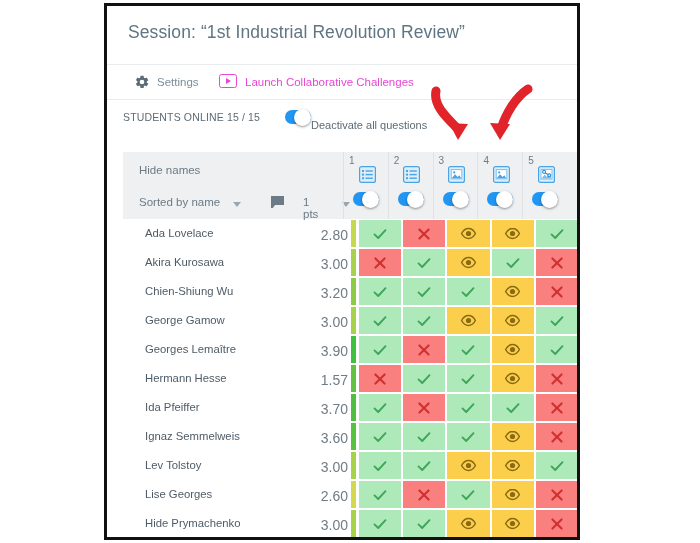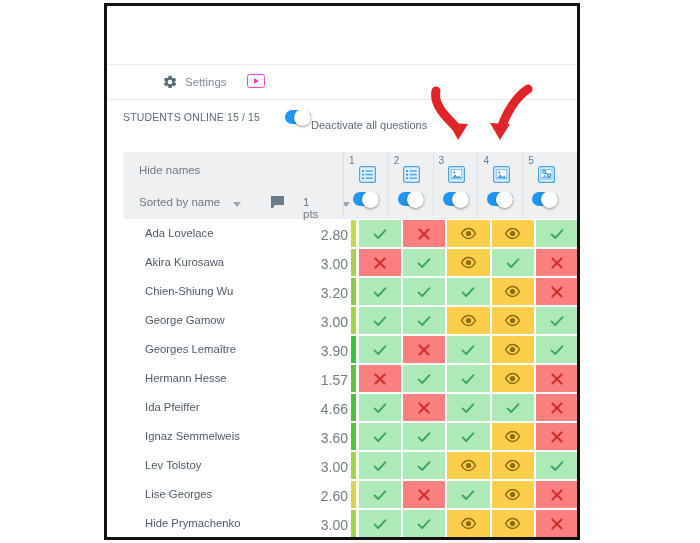--- a/index.html
+++ b/index.html
@@ -20,21 +20,21 @@
   
   .title{
     position:absolute;left:21px;top:16px;width:420px;height:30px;
     font-size:17.5px;color:#5f7582;letter-spacing:.1px;white-space:nowrap;
   }
   .divider{
     position:absolute;left:0;width:470px;height:1px;background:#e9ecee;
   }
 
   
-  .actionrow{position:absolute;left:0;top:60px;width:470px;height:33px;margin-left:28px;}
+  .actionrow{position:absolute;left:0;top:60px;width:470px;height:33px;}
   .gear{position:absolute;left:27px;top:8px;width:16px;height:16px;}
   .settings-label{
     position:absolute;left:50px;top:10px;font-size:11.5px;color:#7d8e99;
   }
   .vidbox{
     position:absolute;left:112px;top:8px;width:18px;height:14px;
     border:1.6px solid #e846d6;border-radius:2.5px;box-sizing:border-box;
   }
   .vidbox:after{
     content:"";position:absolute;left:5.5px;top:3.2px;
@@ -116,30 +116,32 @@
   
   .arrows{position:absolute;left:430px;top:83px;width:130px;height:68px;pointer-events:none;}
 </style>
 </head>
 <body>
 
 <div id="stage">
 
   <div class="panel">
 
+    <div class="title">Session: “1st Industrial Revolution Review”</div>
     <div class="divider" style="top:58px;"></div>
 
     <div class="actionrow">
       <span class="gear">
         <svg width="16" height="16" viewBox="0 0 24 24">
           <path fill="#596b76" d="M19.1 12.9c0-.3.1-.6.1-.9s0-.6-.1-.9l2-1.5c.2-.1.2-.4.1-.6l-1.9-3.2c-.1-.2-.4-.3-.6-.2l-2.3.9c-.5-.4-1-.7-1.6-.9l-.3-2.4c0-.2-.2-.4-.5-.4h-3.8c-.3 0-.5.2-.5.4l-.3 2.4c-.6.2-1.1.5-1.6.9l-2.3-.9c-.2-.1-.5 0-.6.2L3 8.9c-.1.2-.1.5.1.6l2 1.5c0 .3-.1.6-.1.9s0 .6.1.9l-2 1.5c-.2.1-.2.4-.1.6l1.9 3.2c.1.2.4.3.6.2l2.3-.9c.5.4 1 .7 1.6.9l.3 2.4c0 .2.2.4.5.4h3.8c.3 0 .5-.2.5-.4l.3-2.4c.6-.2 1.1-.5 1.6-.9l2.3.9c.2.1.5 0 .6-.2l1.9-3.2c.1-.2.1-.5-.1-.6l-2-1.5zM12 15.5A3.5 3.5 0 1 1 15.5 12 3.5 3.5 0 0 1 12 15.5z"></path>
         </svg>
       </span>
       <span class="settings-label">Settings</span>
       <span class="vidbox"></span>
+      <span class="launch-label">Launch Collaborative Challenges</span>
     </div>
     <div class="divider" style="top:93px;"></div>
 
     <div class="onlinerow">
       <span class="online-label">STUDENTS ONLINE 15 / 15</span>
       <span class="toggle deact-toggle">
         <span class="knob"></span>
       </span>
       <span class="deact-label">Deactivate all questions</span>
     </div>
@@ -460,21 +462,21 @@
                 <g stroke="#d03030" stroke-width="2.1" stroke-linecap="round">
                   <path d="M3.4 3.4 L12.6 12.6"></path>
                   <path d="M12.6 3.4 L3.4 12.6"></path>
                 </g>
               </svg>
             </div>
           </div>
         </div>
         <div class="row">
           <span class="sname">Ida Pfeiffer</span>
-          <span class="sscore">4.66</span>
+          <span class="sscore">3.70</span>
           <span class="accent" style="background:#4fbf3f"></span>
           <div class="cells">
             <div class="cell ok" style="left:0px">
               <svg width="16" height="16" viewBox="0 0 16 16">
                 <path d="M2.5 8.4 L6.2 12 L13.5 4.2" fill="none" stroke="#3ea55a" stroke-width="1.9" stroke-linecap="round" stroke-linejoin="round"></path>
               </svg>
             </div>
             <div class="cell no" style="left:44.2px">
               <svg width="16" height="16" viewBox="0 0 16 16">
                 <g stroke="#d03030" stroke-width="2.1" stroke-linecap="round">

